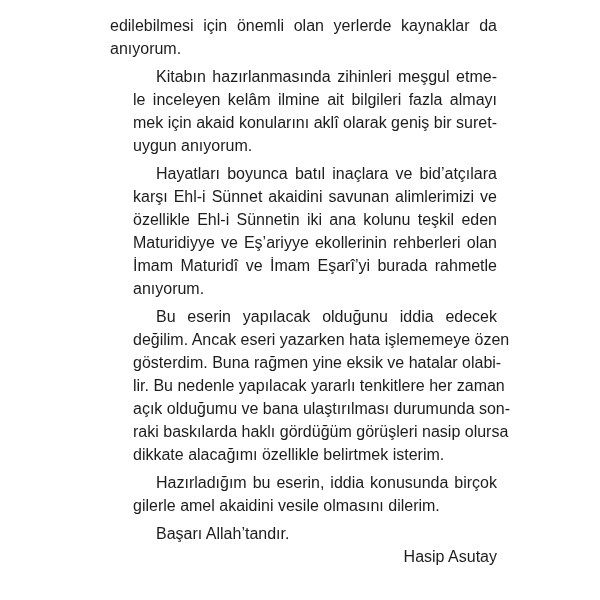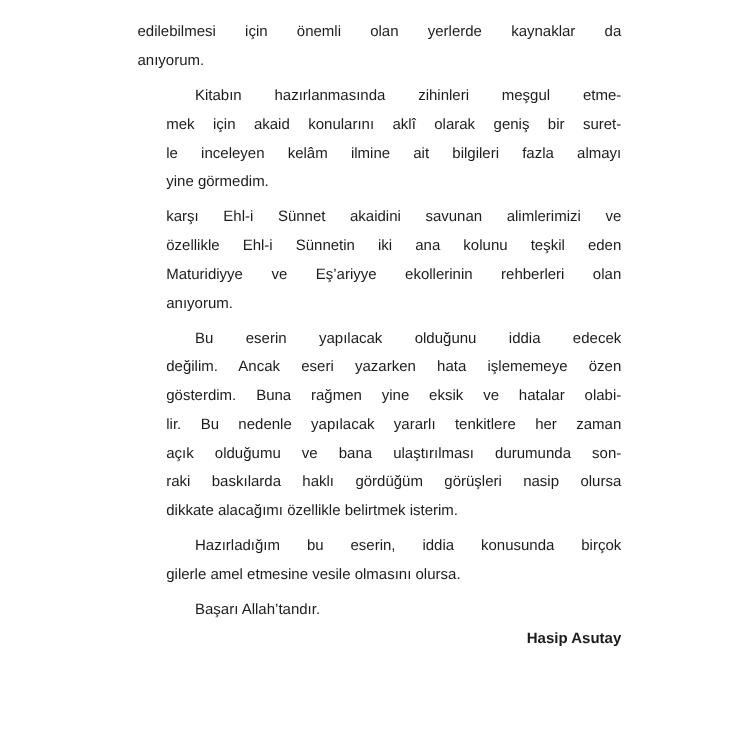--- a/index.html
+++ b/index.html
@@ -1,60 +1,62 @@
 <!DOCTYPE html>
 <html><head>
 <meta charset="utf-8">
 <style>
   html, body { margin:0; padding:0; background:#ffffff; }
   body { width:600px; height:600px; overflow:hidden; position:relative; }
   .page {
     position:absolute; left:110px; top:14px; width:387px;
     font-family:"Liberation Sans", sans-serif;
-    font-size:12px; line-height:23px; color:#1c1c1c;
+    font-size:16px; line-height:23px; color:#1c1c1c;
     text-align:justify; hyphens:manual;
   }
   .para { margin:0 0 5px 0; text-indent:23px; }
   .para.first { text-indent:0; }
   .line { display:block; text-align:justify; text-align-last:justify; white-space:nowrap; }
   .line.last { text-align-last:left; }
   .para .line:first-child { }
   .indent { padding-left:23px; }
-  .sig { margin-top:0; text-align:right; font-weight:bold; }
+  .sig { margin-top:0; text-align:right; font-weight:normal; }
 </style>
 </head>
 <body>
 
 <div class="page">
   <div class="para first">
     <span class="line">edilebilmesi için önemli olan yerlerde kaynaklar da</span>
     <span class="line last">anıyorum.</span>
   </div>
   <div class="para">
     <span class="line indent">Kitabın hazırlanmasında zihinleri meşgul etme-</span>
+    <span class="line">le inceleyen kelâm ilmine ait bilgileri fazla almayı</span>
     <span class="line">mek için akaid konularını aklî olarak geniş bir suret-</span>
-    <span class="line">le inceleyen kelâm ilmine ait bilgileri fazla almayı</span>
-    <span class="line last">yine görmedim.</span>
+    <span class="line last">uygun anıyorum.</span>
   </div>
   <div class="para">
+    <span class="line indent">Hayatları boyunca batıl inaçlara ve bid’atçılara</span>
     <span class="line">karşı Ehl-i Sünnet akaidini savunan alimlerimizi ve</span>
     <span class="line">özellikle Ehl-i Sünnetin iki ana kolunu teşkil eden</span>
     <span class="line">Maturidiyye ve Eş’ariyye ekollerinin rehberleri olan</span>
+    <span class="line">İmam Maturidî ve İmam Eşarî’yi burada rahmetle</span>
     <span class="line last">anıyorum.</span>
   </div>
   <div class="para">
     <span class="line indent">Bu eserin yapılacak olduğunu iddia edecek</span>
     <span class="line">değilim. Ancak eseri yazarken hata işlememeye özen</span>
     <span class="line">gösterdim. Buna rağmen yine eksik ve hatalar olabi-</span>
     <span class="line">lir. Bu nedenle yapılacak yararlı tenkitlere her zaman</span>
     <span class="line">açık olduğumu ve bana ulaştırılması durumunda son-</span>
     <span class="line">raki baskılarda haklı gördüğüm görüşleri nasip olursa</span>
     <span class="line last">dikkate alacağımı özellikle belirtmek isterim.</span>
   </div>
   <div class="para">
     <span class="line indent">Hazırladığım bu eserin, iddia konusunda birçok</span>
-    <span class="line last">gilerle amel etmesine vesile olmasını olursa.</span>
+    <span class="line last">gilerle amel akaidini vesile olmasını dilerim.</span>
   </div>
   <div class="para" style="margin-bottom:0;">
     <span class="line indent last">Başarı Allah’tandır.</span>
   </div>
   <div class="sig">Hasip Asutay</div>
 </div>
 
 </body></html>

